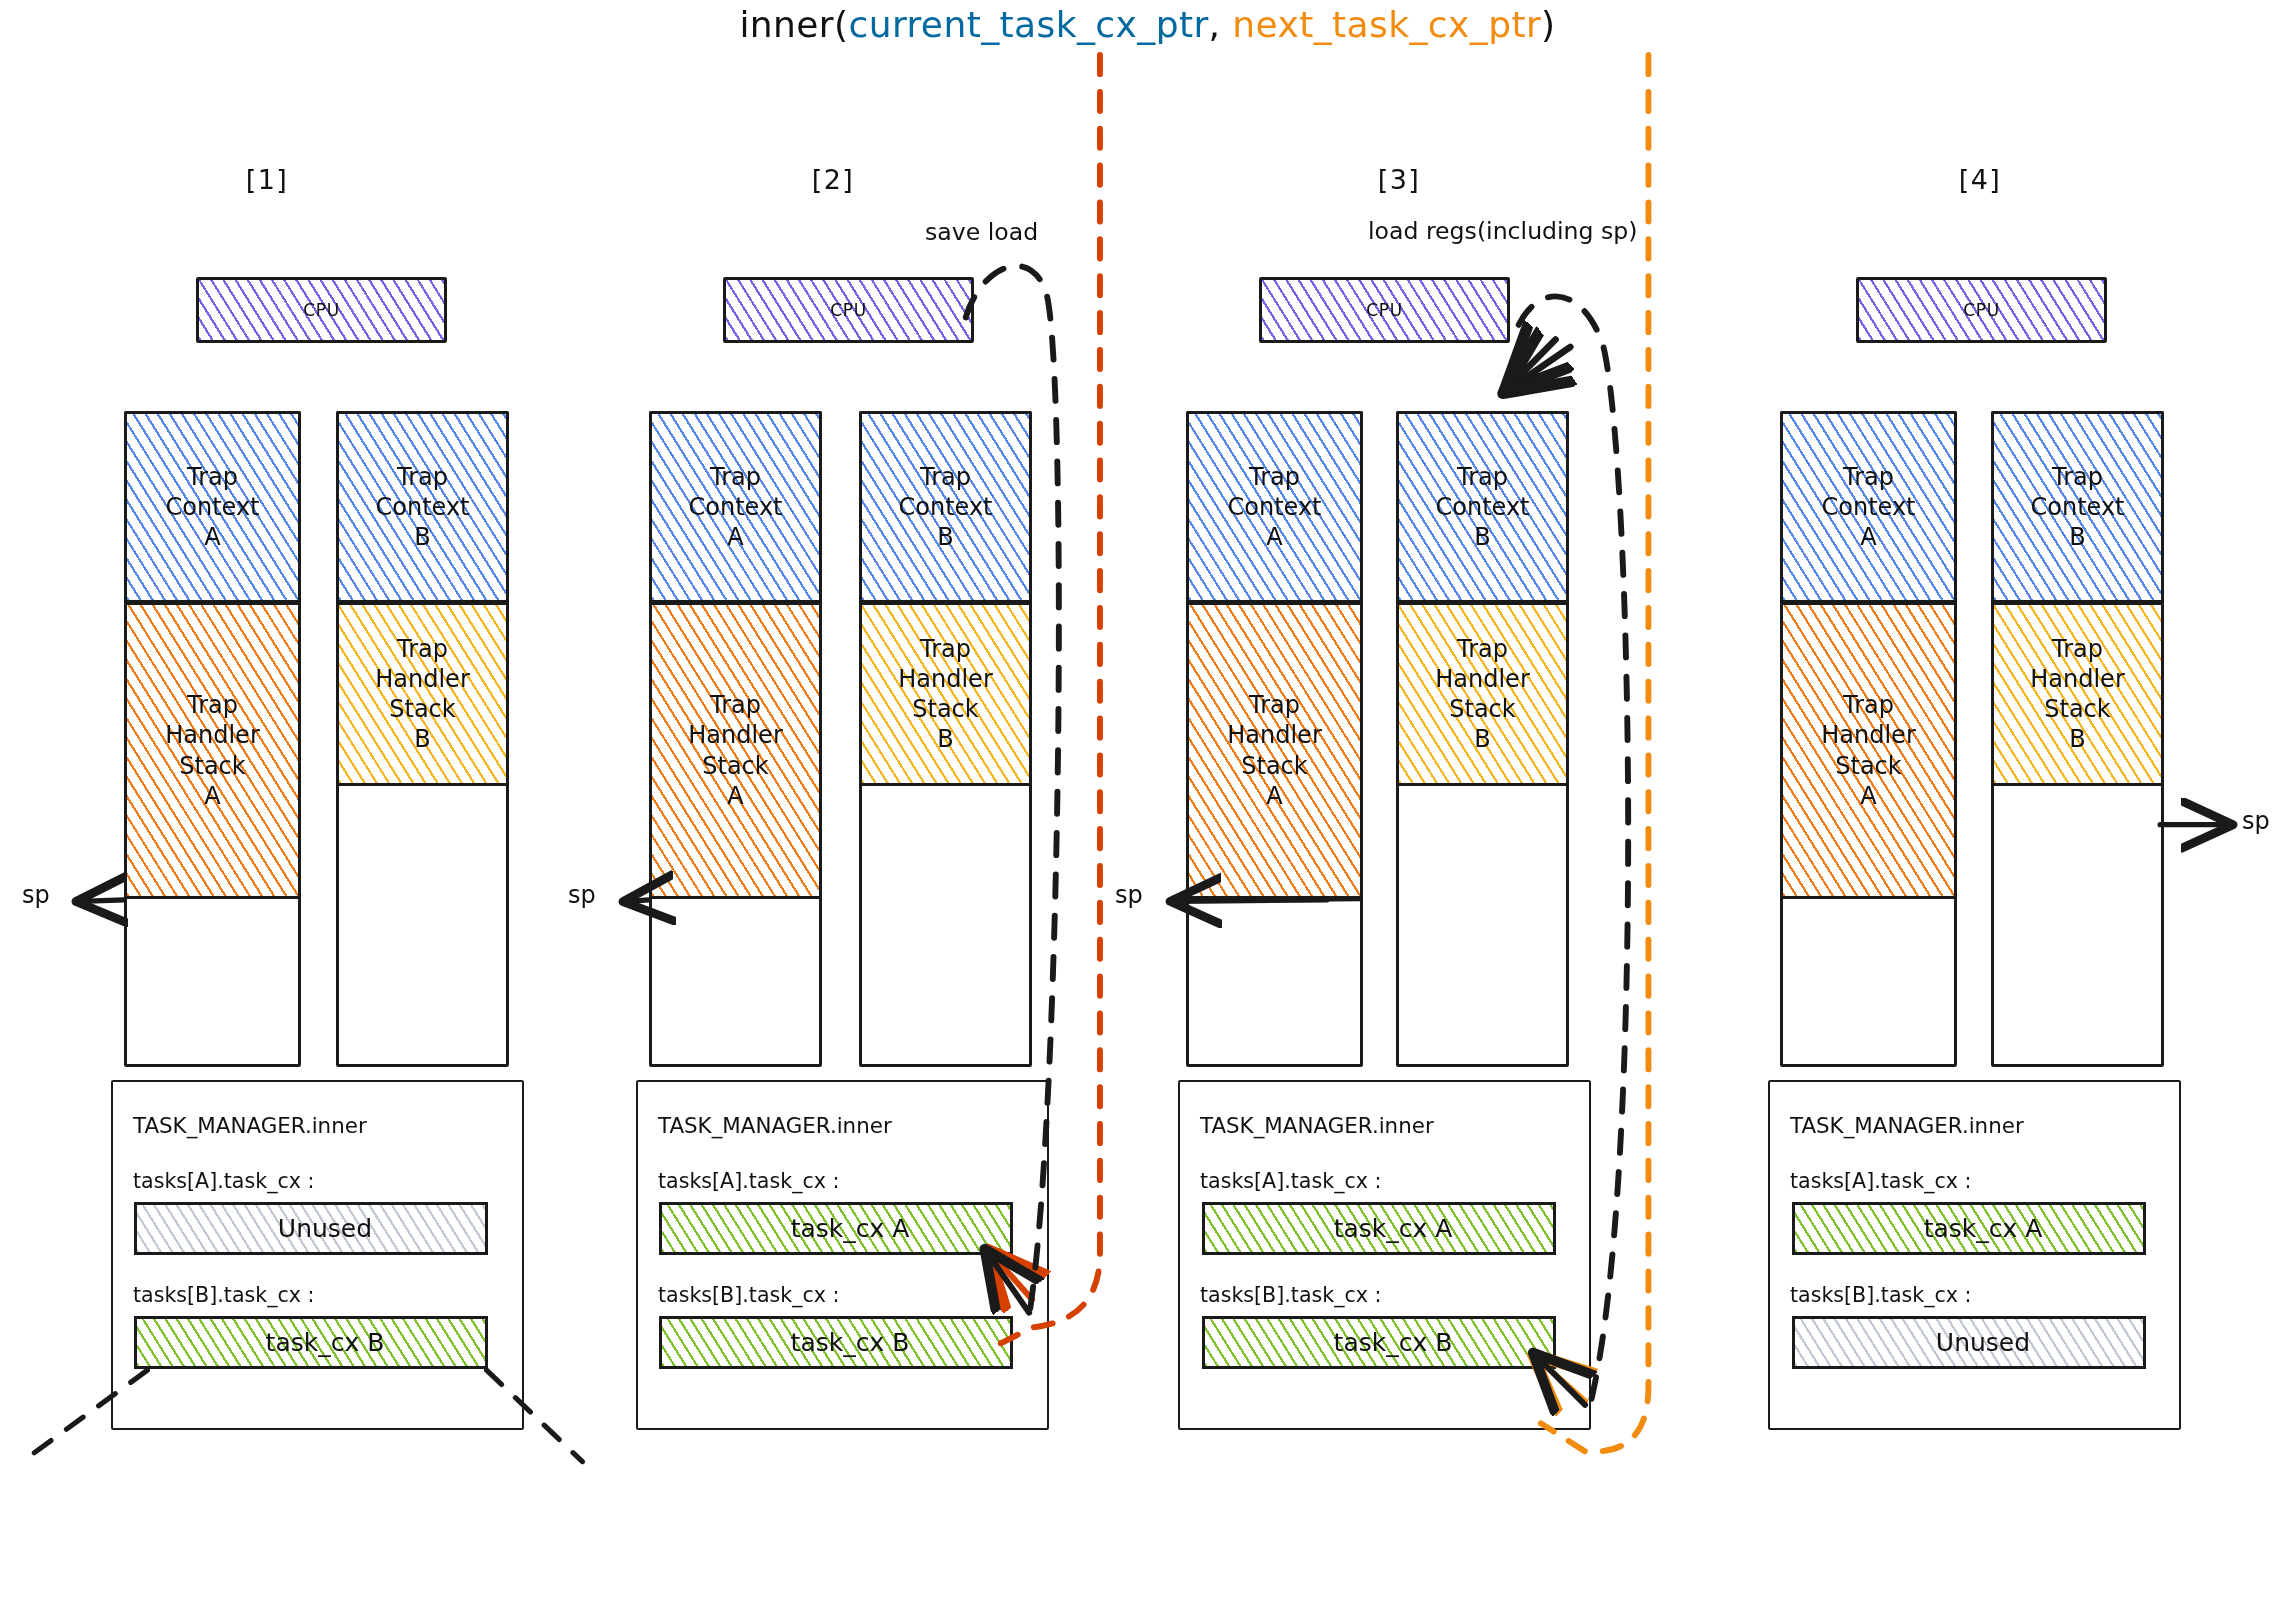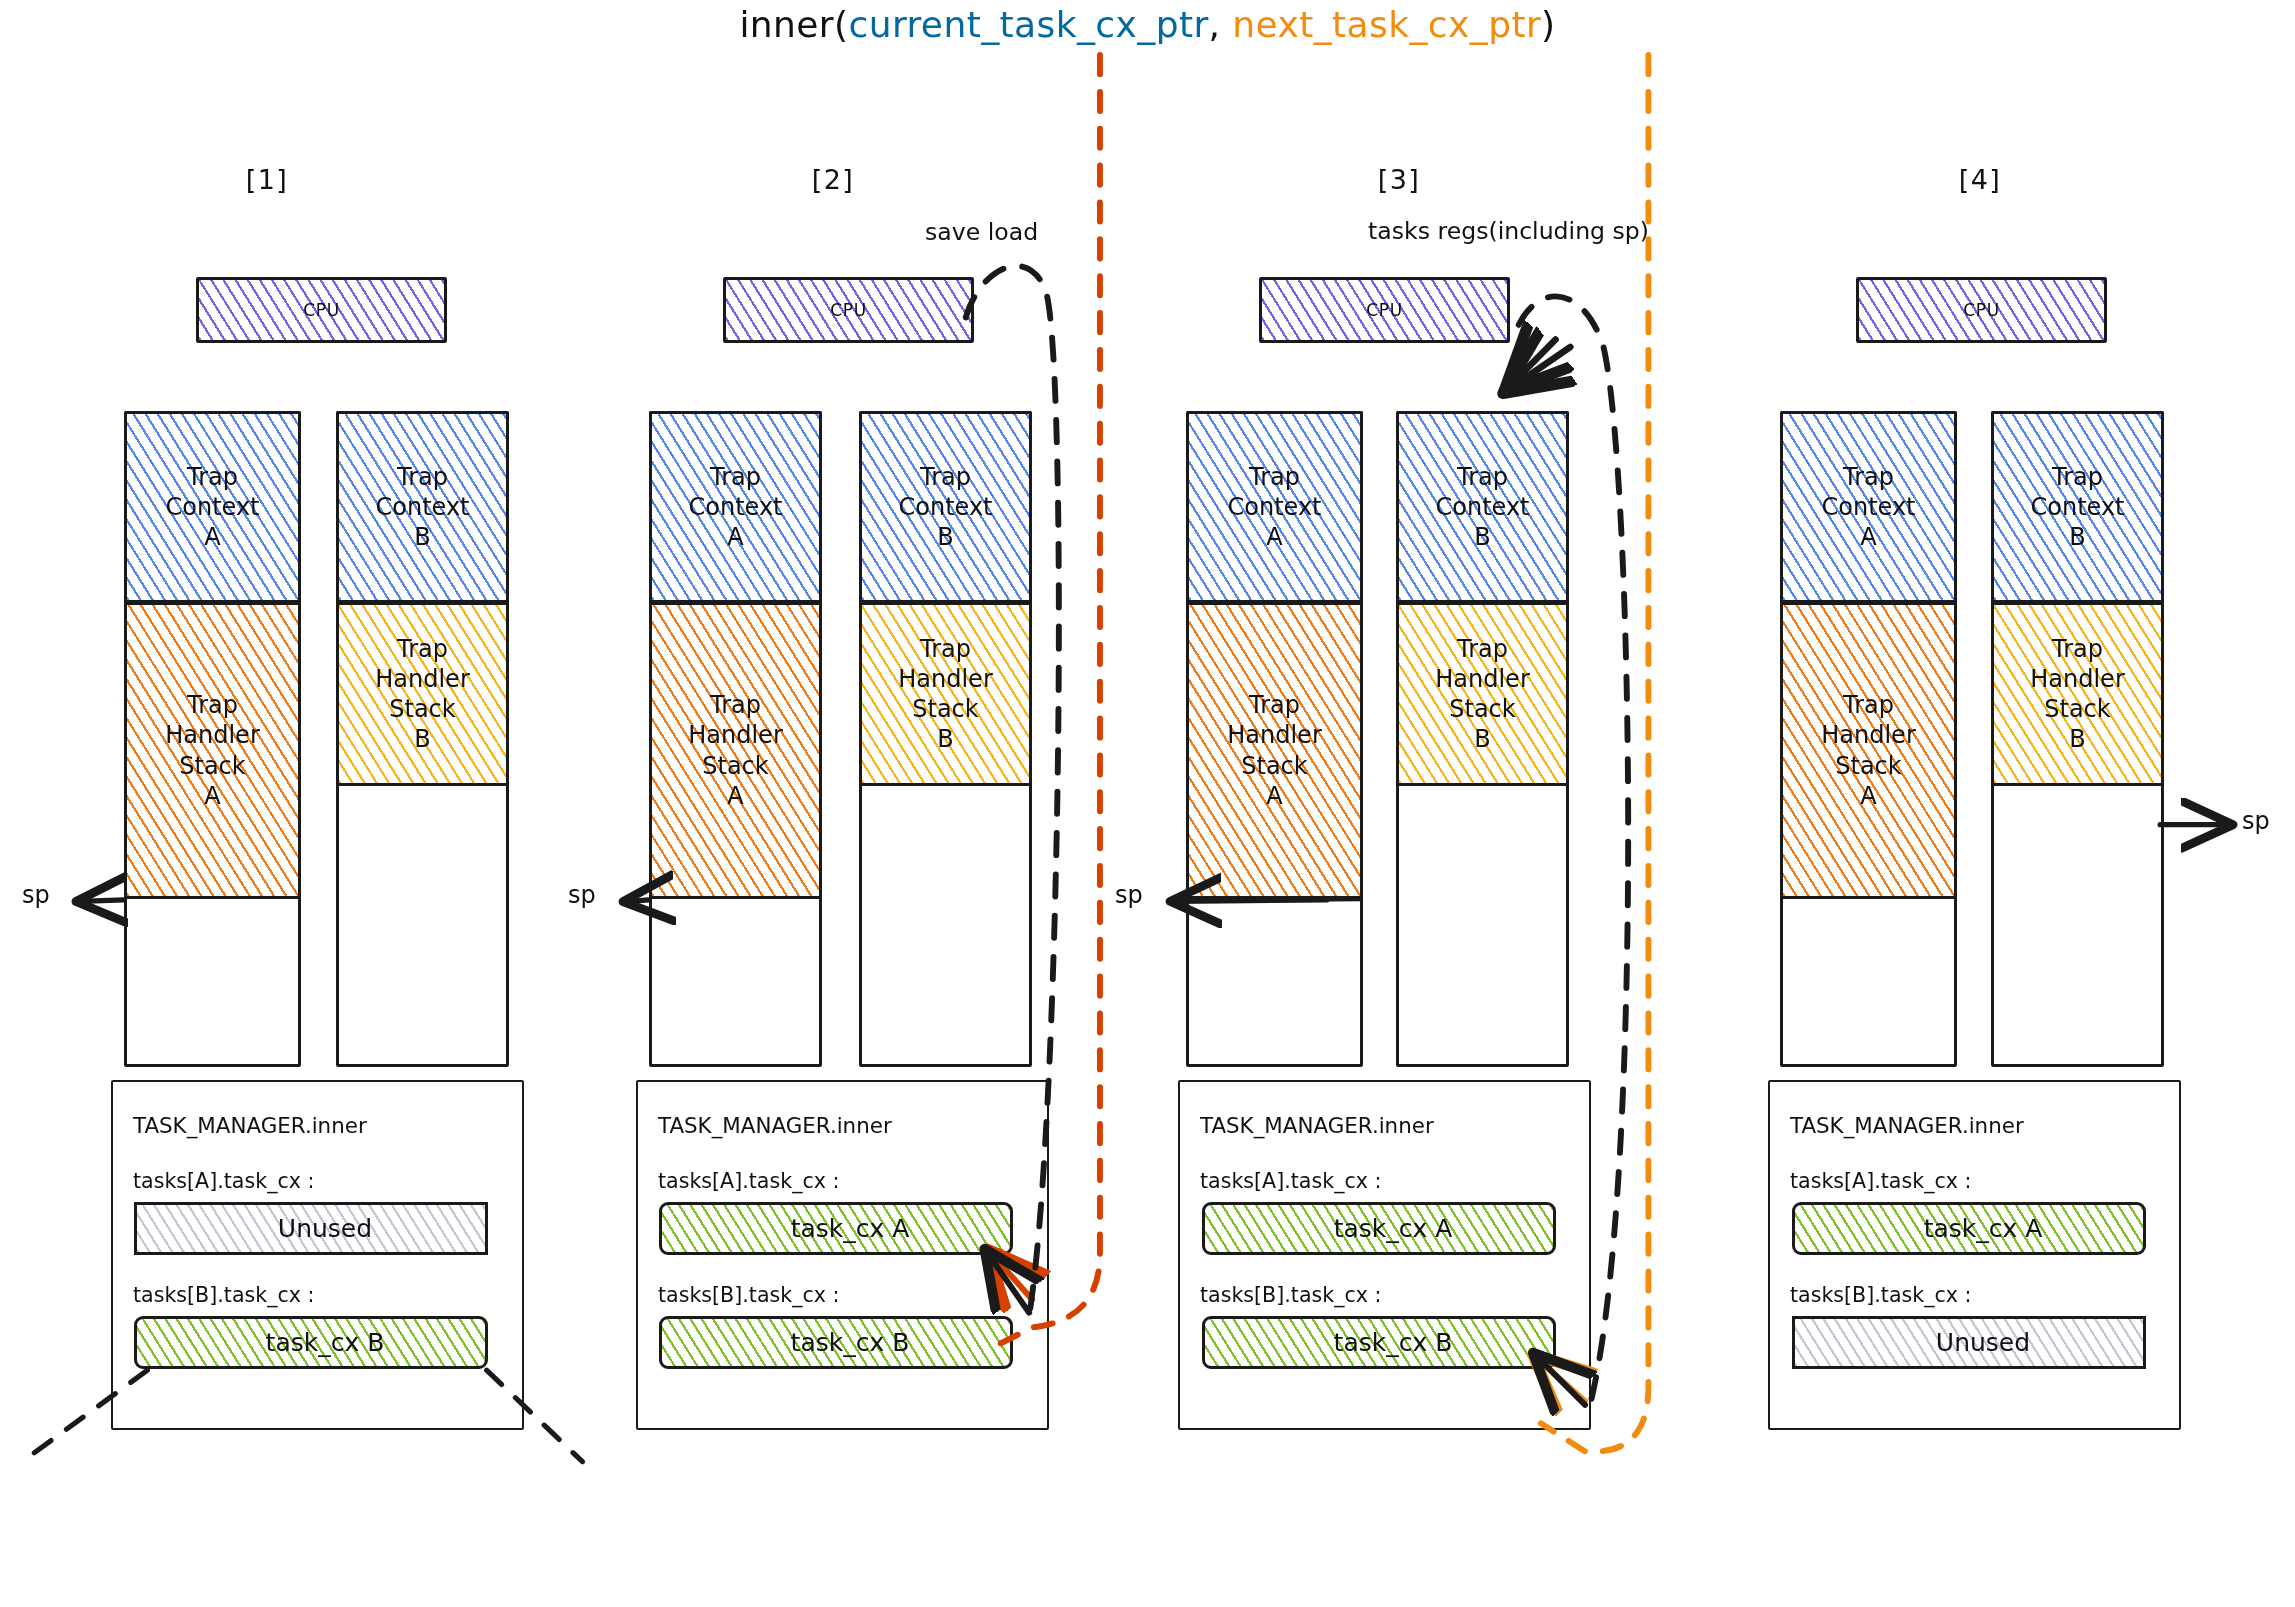--- a/index.html
+++ b/index.html
@@ -24,21 +24,21 @@
   
   .box{box-sizing:border-box;border:3.7px solid #1a1a1a;border-radius:2.2px;position:absolute;
        background:#fff;}
   .box.thin{border-width:2.9px;}
 
   
   .h-purple{background-image:repeating-linear-gradient(58deg,#7b5fe8 0 2.2px,rgba(0,0,0,0) 2.2px 10.3px);}
   .h-blue  {background-image:repeating-linear-gradient(58deg,#5588e8 0 2.2px,rgba(0,0,0,0) 2.2px 10.3px);}
   .h-orange{background-image:repeating-linear-gradient(58deg,#f07c18 0 2.2px,rgba(0,0,0,0) 2.2px 10.3px);}
   .h-yellow{background-image:repeating-linear-gradient(58deg,#f4b61c 0 2.2px,rgba(0,0,0,0) 2.2px 10.3px);}
-  .h-green {background-image:repeating-linear-gradient(58deg,#7fc128 0 2.2px,rgba(0,0,0,0) 2.2px 9.6px);border-radius:9px;}
+  .h-green {background-image:repeating-linear-gradient(58deg,#7fc128 0 2.2px,rgba(0,0,0,0) 2.2px 9.6px);}
   .h-grey  {background-image:repeating-linear-gradient(58deg,#c3c9d4 0 2.2px,rgba(0,0,0,0) 2.2px 9.6px);}
 
   .celltext{font-size:24px;line-height:1.26;color:#111;position:relative;z-index:2;}
   .cputext{font-size:17px;color:#111;position:relative;z-index:2;letter-spacing:0.7px;}
 
   
   .tmtitle{font-size:21.4px;color:#111;}
   .tmlabel{font-size:20.6px;color:#111;}
   .slot{box-sizing:border-box;border:3.7px solid #1a1a1a;position:absolute;padding-left:28px;}
   .slottext{font-size:25px;color:#111;position:relative;z-index:2;}
@@ -151,21 +151,21 @@
   <div class="slot h-green ctr" style="left:659px;top:1316px;width:354px;height:53px;">
     <span class="slottext">task_cx B</span>
   </div>
 
   <div class="abs steplabel" style="left:1366px;top:164px;width:66px;">[3]</div>
 
   <div class="box h-purple ctr" style="left:1259px;top:277px;width:251px;height:66px;">
     <span class="cputext">CPU</span>
   </div>
 
-  <div class="abs note" style="left:1368px;top:217px;">tasks regs(including sp)</div>
+  <div class="abs note" style="left:1368px;top:217px;">load regs(including sp)</div>
 
   <div class="box" style="left:1186px;top:411px;width:177px;height:656px;"></div>
   <div class="box h-blue ctr" style="left:1186px;top:411px;width:177px;height:192px;">
     <span class="celltext" style="white-space:pre-line">Trap
 Context
 A</span>
   </div>
   <div class="box h-orange ctr" style="left:1186px;top:602px;width:177px;height:297px;">
     <span class="celltext" style="white-space:pre-line">Trap
 Handler

